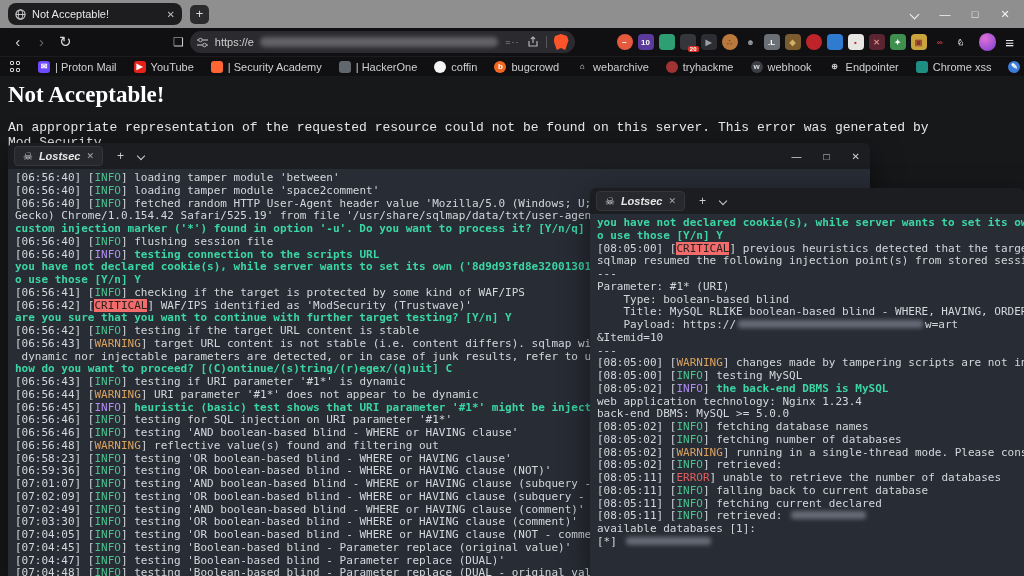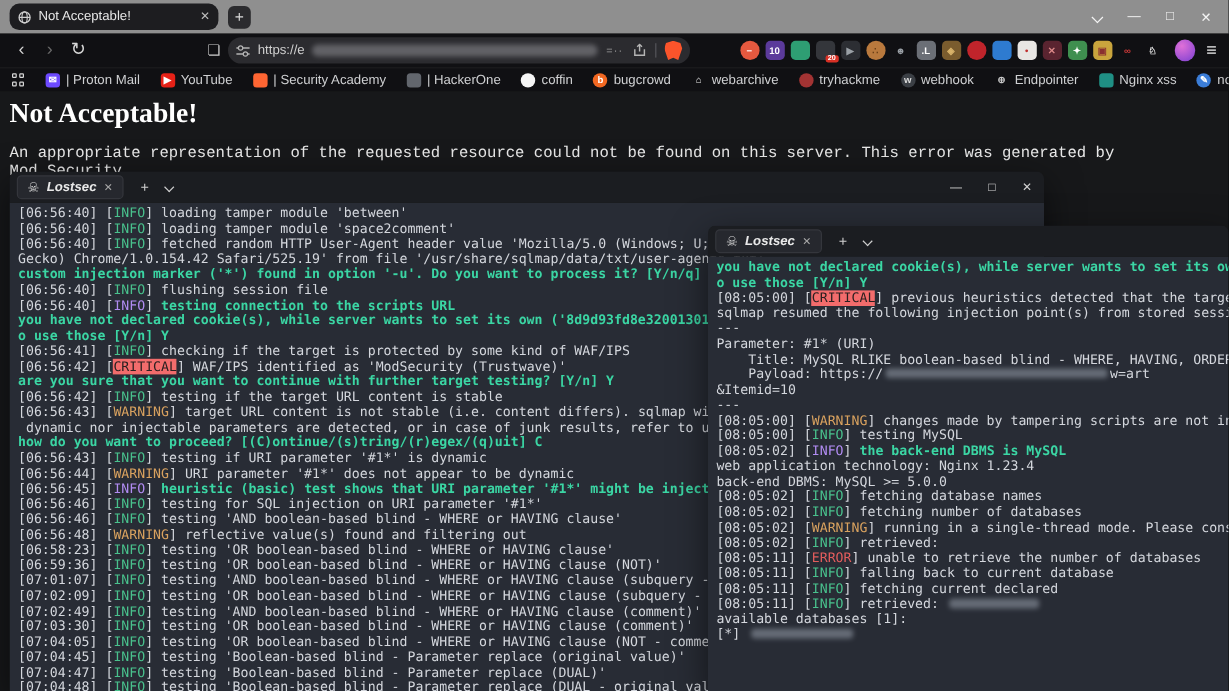--- a/index.html
+++ b/index.html
@@ -210,21 +210,21 @@
         <span class="bitem">
           <span class="bico round" style="background: rgb(59, 63, 69); border-radius: 50%; color: rgb(221, 221, 221);">w</span>
           <span class="lbl">webhook</span>
         </span>
         <span class="bitem">
           <span class="bico" style="background: transparent; color: rgb(201, 201, 201);">⊕</span>
           <span class="lbl">Endpointer</span>
         </span>
         <span class="bitem">
           <span class="bico" style="background: rgb(31, 143, 132);"></span>
-          <span class="lbl">Nginx xss</span>
+          <span class="lbl">Chrome xss</span>
         </span>
         <span class="bitem">
           <span class="bico round" style="background: rgb(59, 125, 216); border-radius: 50%; color: rgb(255, 255, 255);">✎</span>
           <span class="lbl">notes</span>
         </span>
       </span>
 
   </div>
 
   <div class="page-h1">Not Acceptable!</div>
@@ -291,20 +291,21 @@
       <span class="tplus">+</span>
       <span class="tchev"></span>
     </div>
     <div class="tbody" id="t2body">
         <div class="tline"><span class="g">you have not declared cookie(s), while server wants to set its own ('8d9d9</span></div>
         <div class="tline"><span class="g">o use those [Y/n] Y</span></div>
         <div class="tline"><span>[08:05:00] [</span><span class="crit">CRITICAL</span><span>] previous heuristics detected that the target is prot</span></div>
         <div class="tline"><span>sqlmap resumed the following injection point(s) from stored session:</span></div>
         <div class="tline"><span>---</span></div>
         <div class="tline"><span>Parameter: #1* (URI)</span></div>
+        <div class="tline"><span>    Type: boolean-based blind</span></div>
         <div class="tline"><span>    Title: MySQL RLIKE boolean-based blind - WHERE, HAVING, ORDER BY or GR</span></div>
         <div class="tline"><span>    Payload: https://</span><span class="blur" style="width: 185px;"></span><span>w=art</span></div>
         <div class="tline"><span>&amp;Itemid=10</span></div>
         <div class="tline"><span>---</span></div>
         <div class="tline"><span>[08:05:00] [</span><span class="warn">WARNING</span><span>] changes made by tampering scripts are not included in</span></div>
         <div class="tline"><span>[08:05:00] [</span><span class="info">INFO</span><span>] testing MySQL</span></div>
         <div class="tline"><span>[08:05:02] [</span><span class="pinfo">INFO</span><span>] </span><span class="g">the back-end DBMS is MySQL</span></div>
         <div class="tline"><span>web application technology: Nginx 1.23.4</span></div>
         <div class="tline"><span>back-end DBMS: MySQL &gt;= 5.0.0</span></div>
         <div class="tline"><span>[08:05:02] [</span><span class="info">INFO</span><span>] fetching database names</span></div>

